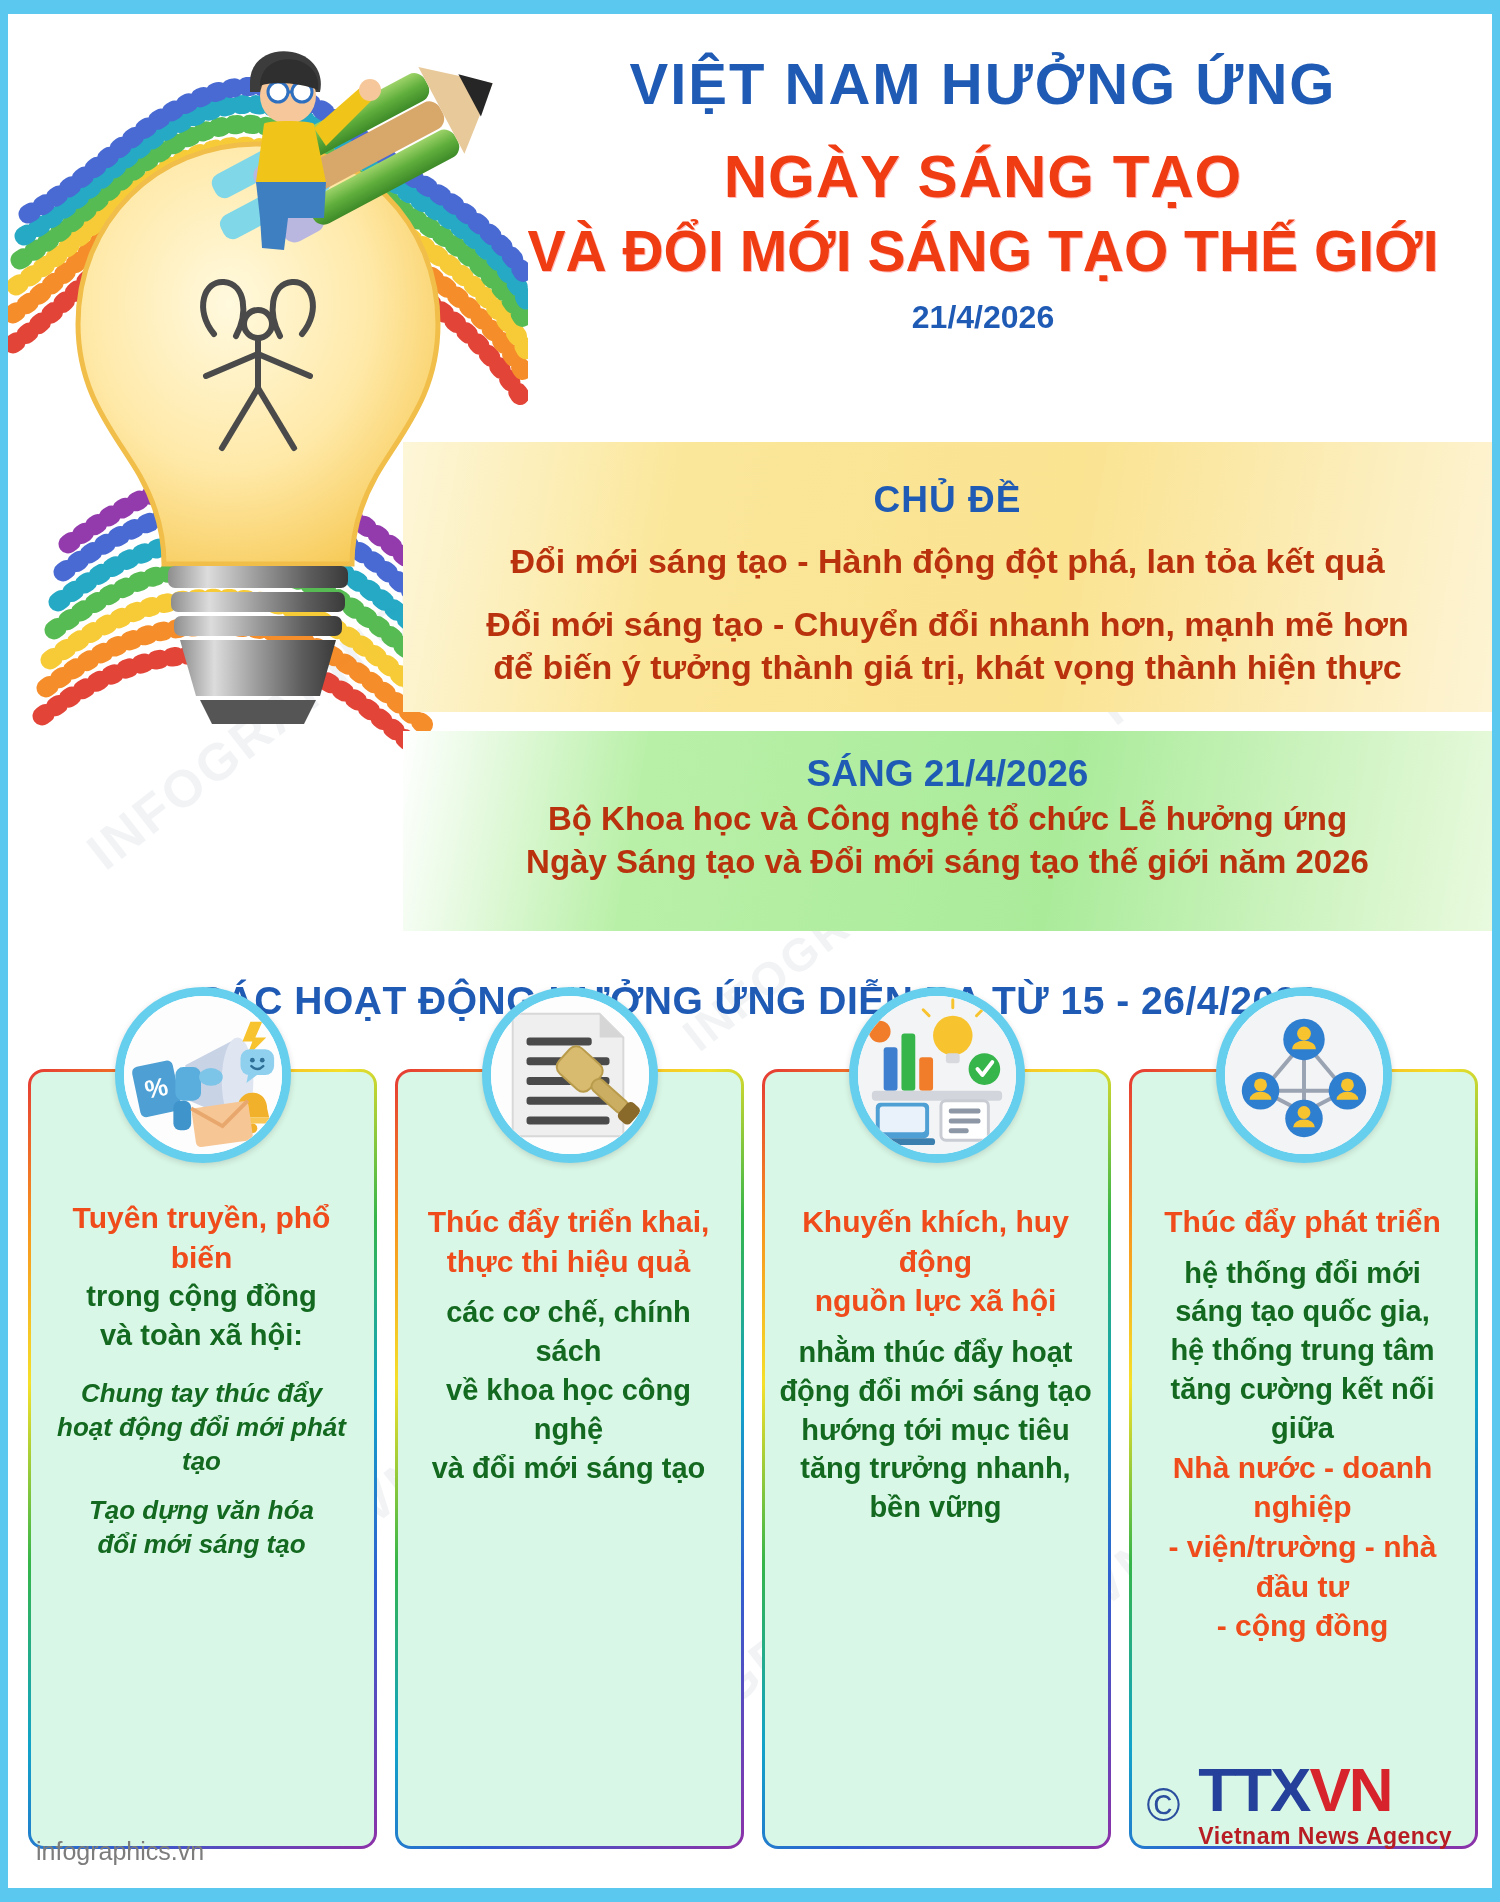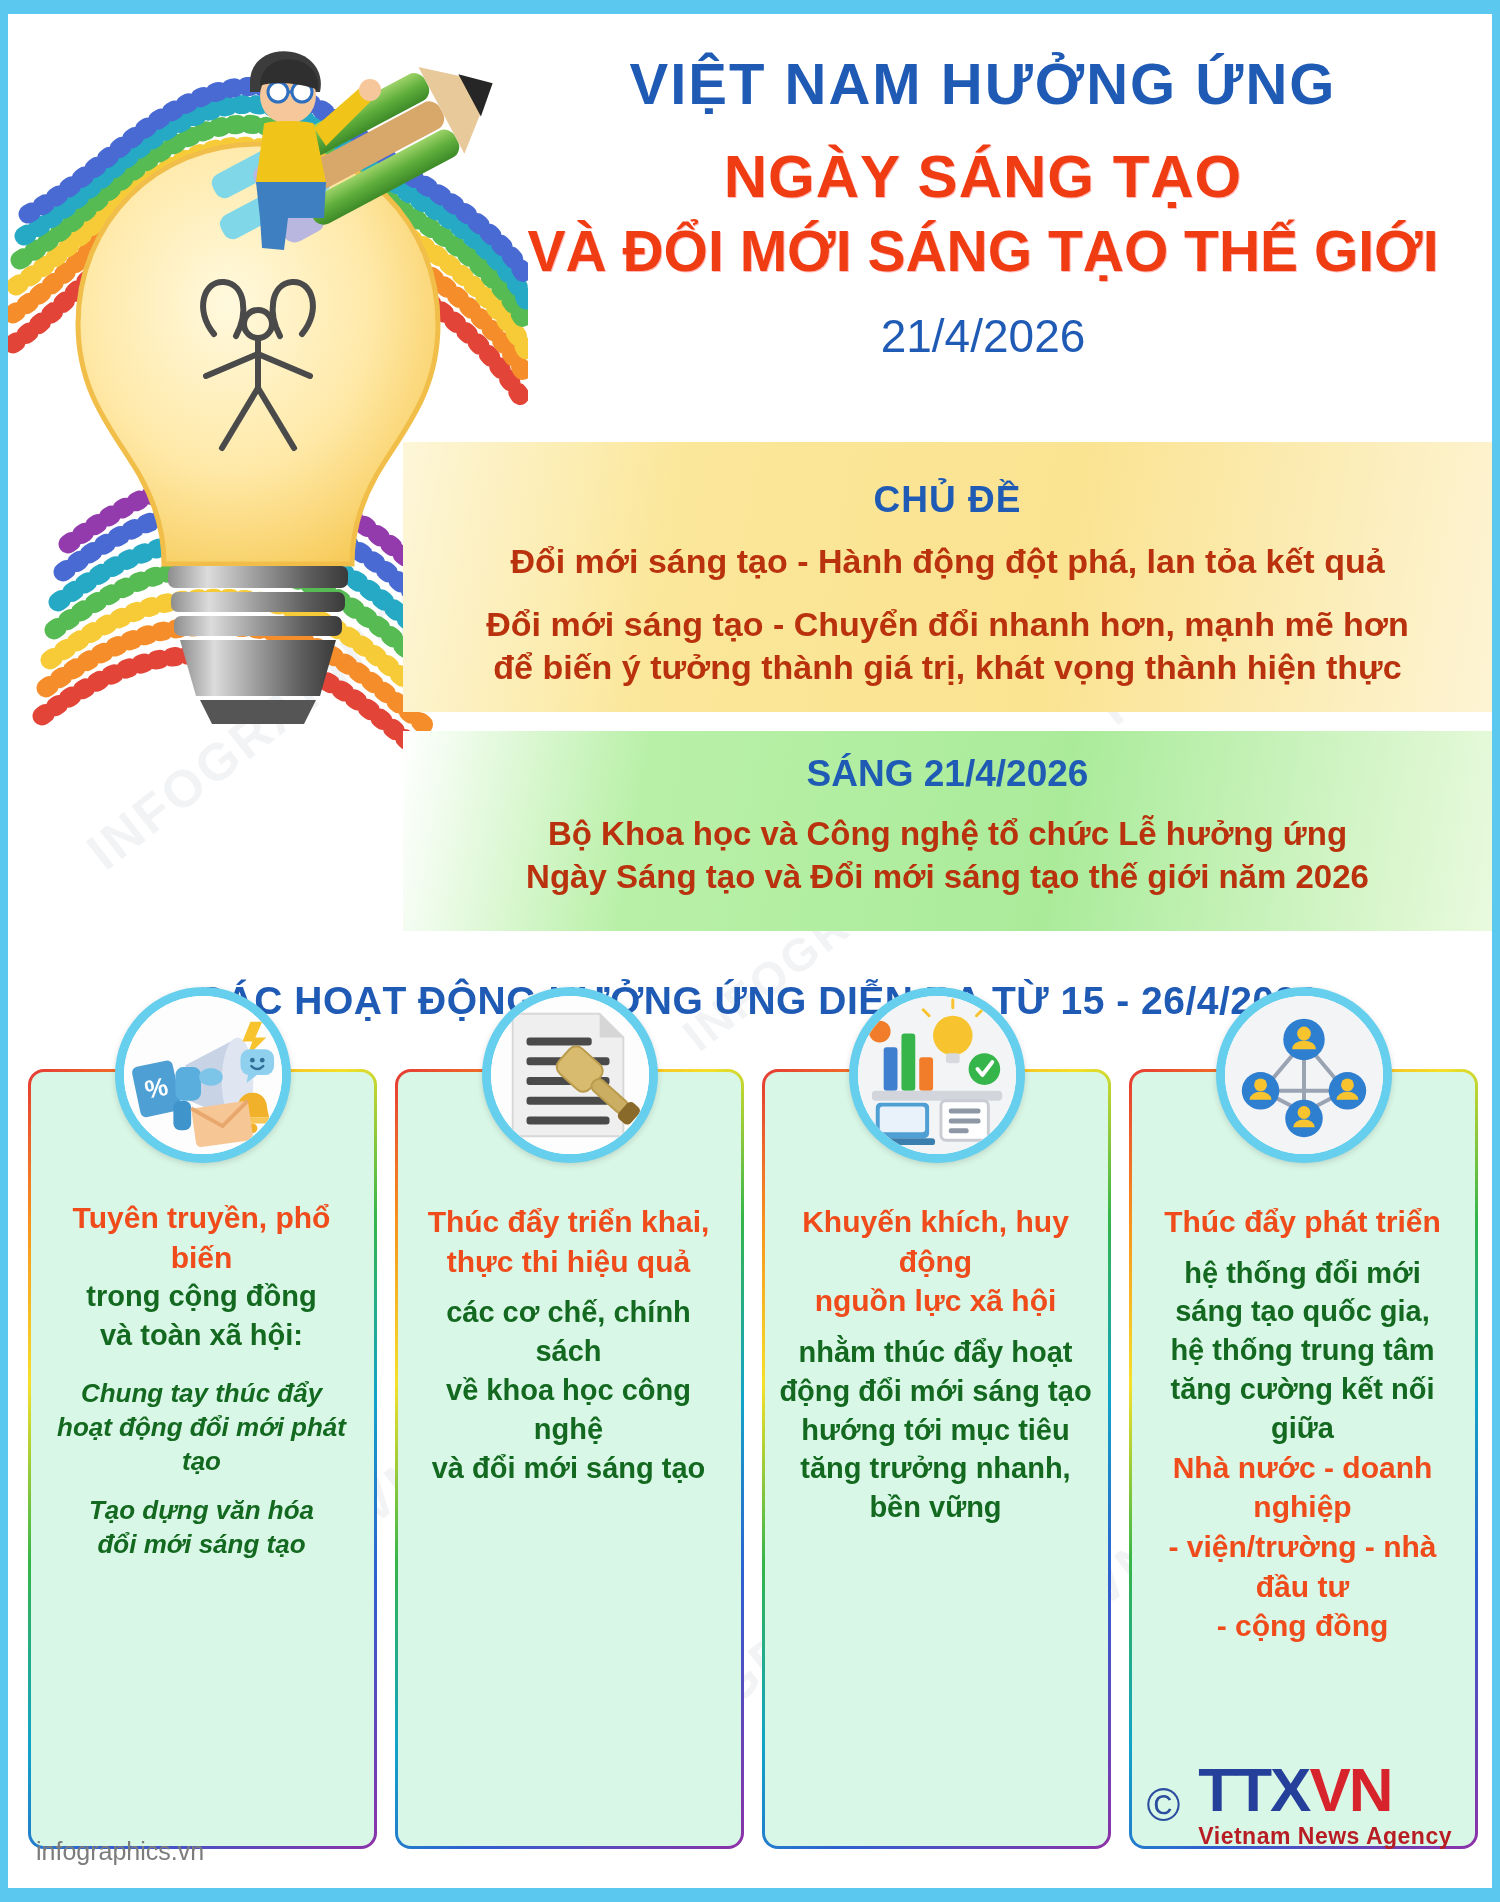--- a/index.html
+++ b/index.html
@@ -43,21 +43,21 @@
   }
   .t-line2 {
     color: #f03c12; font-weight: 700; font-size: 60px; letter-spacing: 1px;
     line-height: 1.2; margin-top: 24px; text-shadow: 1px 1px 0 #fbb;
   }
   .t-line3 {
     color: #f03c12; font-weight: 700; font-size: 57px; letter-spacing: 0px;
     line-height: 1.15; margin-top: 6px; text-shadow: 1px 1px 0 #fbb;
   }
   .t-date {
-    color: #1f5bb5; font-weight: 400; font-size: 46px; margin-top: 24px;
+    color: #1f5bb5; font-weight: 700; font-size: 32px; margin-top: 14px;
   }
 
   
   #theme-band {
     position: absolute; left: 395px; top: 428px; width: 1089px; height: 270px;
     background: linear-gradient(100deg,#fdf6d8 0%, #fbe79a 25%, #fae391 60%, #fdf4d4 100%);
     padding-top: 18px;
   }
   .band-head {
     text-align: center; color: #1f5bb5; font-weight: 700; font-size: 37px;
@@ -75,21 +75,21 @@
   #event-band {
     position: absolute; left: 395px; top: 717px; width: 1089px; height: 200px;
     background: linear-gradient(100deg,#ffffff 0%, #b9f0a8 22%, #aaeb9a 60%, #e9fade 100%);
     padding-top: 22px;
   }
   .event-head {
     text-align: center; color: #1f5bb5; font-weight: 700; font-size: 37px;
   }
   .event-line {
     text-align: center; color: #b9320d; font-weight: 700; font-size: 33px;
-    margin-top: 18px; line-height: 1.3;
+    margin-top: 3px; line-height: 1.3;
   }
 
   
   #sec-title {
     position: absolute; left: 0; top: 965px; width: 1500px; text-align: center;
     color: #1f5bb5; font-weight: 700; font-size: 39px; letter-spacing: 0.5px;
   }
 
   
   #cards {

